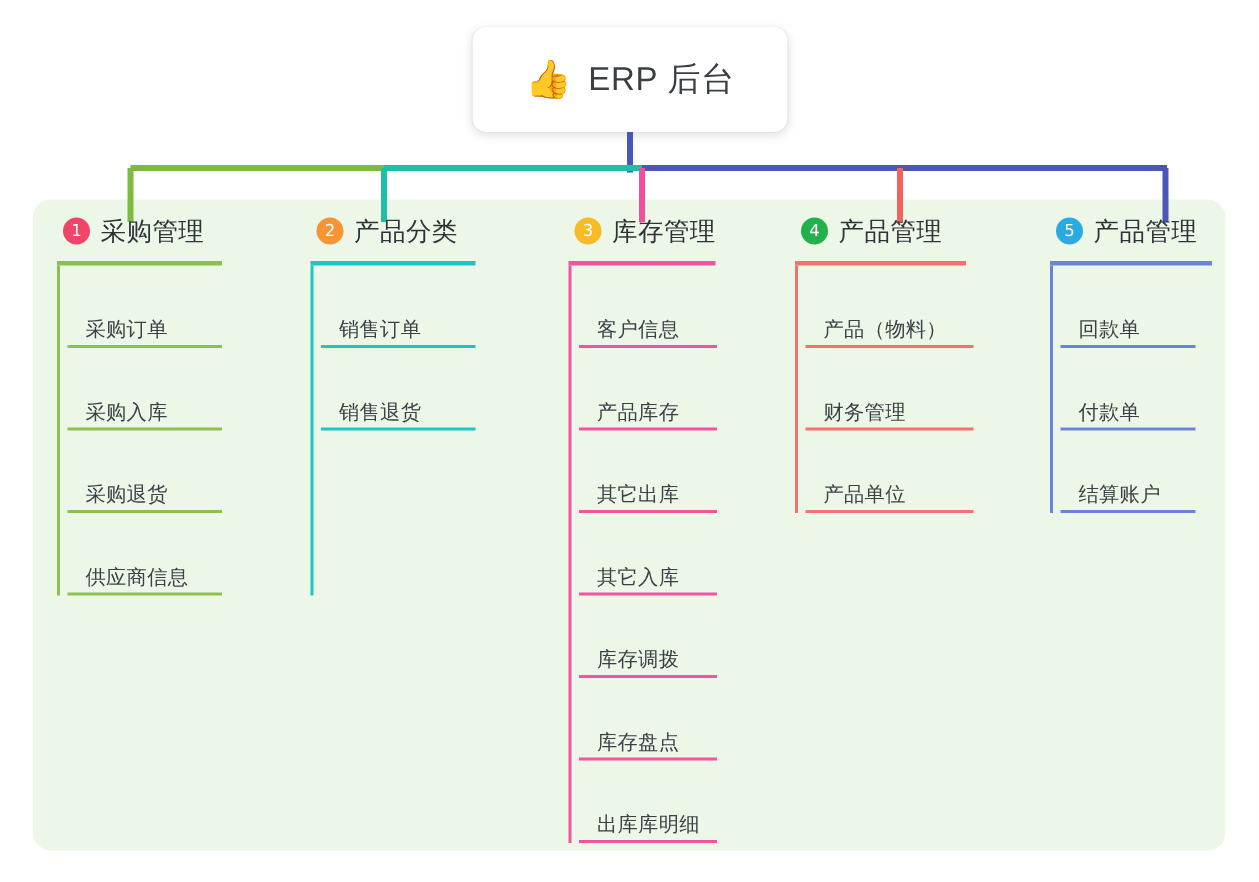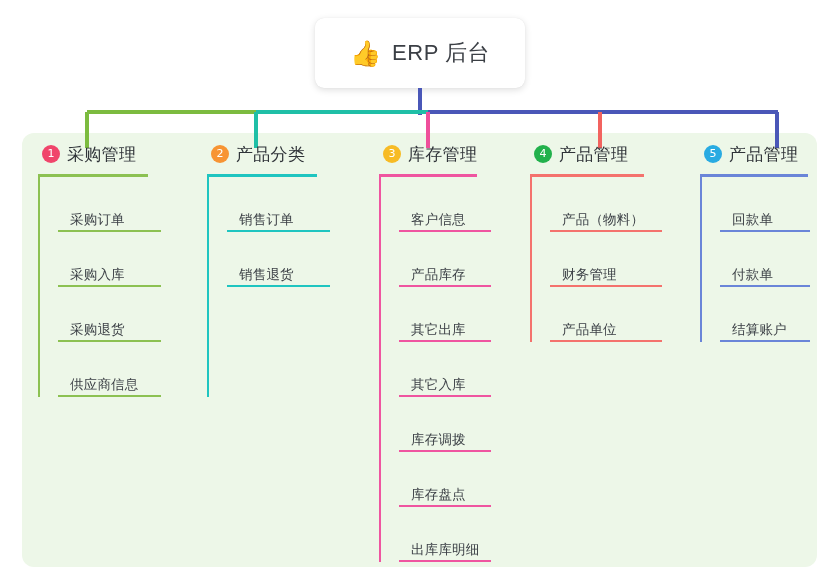--- a/index.html
+++ b/index.html
@@ -136,21 +136,21 @@
   }
   #col-1 .head-rule { width: 110px; }
   #col-2 .head-rule { width: 110px; }
   #col-3 .head-rule { width: 98px;  }
   #col-4 .head-rule { width: 114px; }
   #col-5 .head-rule { width: 108px; }
 
   
   .branch {
     position: relative;
-    padding-left: 20px;
+    padding-left: 7px;
     box-sizing: border-box;
   }
   .spine {
     position: absolute;
     left: 0px;
     top: 0px;
     width: 2px;
   }
   .leaf {
     position: relative;

